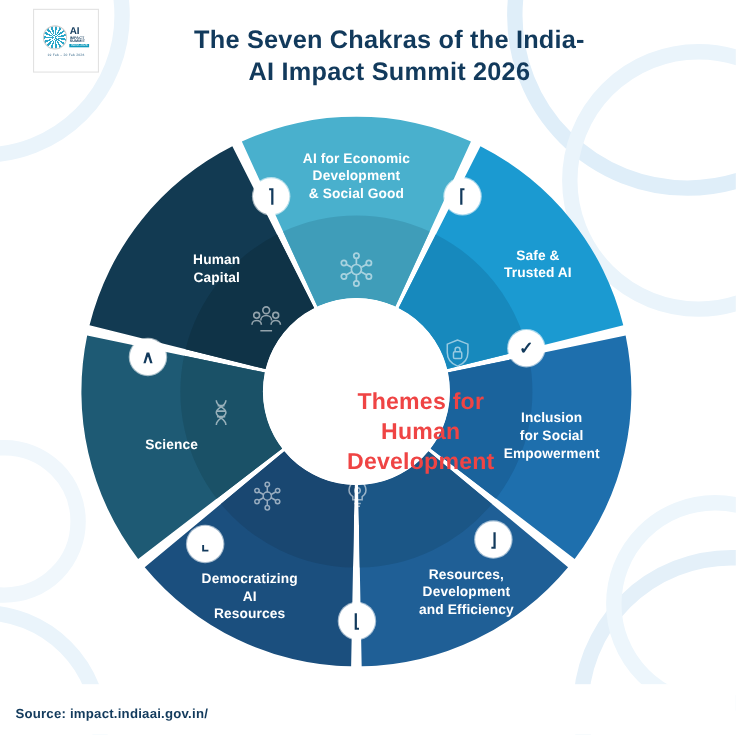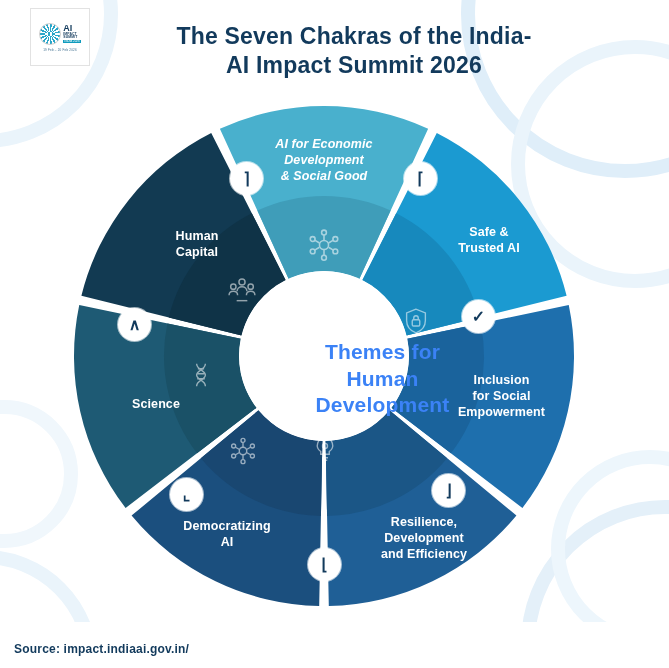--- a/index.html
+++ b/index.html
@@ -55,22 +55,22 @@
   #wheel svg{display:block;}
 
   .seg-label{
     position:absolute;text-align:center;color:#ffffff;
     font-size:12.5px;font-weight:bold;line-height:1.28;
     letter-spacing:.1px;pointer-events:none;
   }
 
   .hub-text{
     position:absolute;left:231px;top:218px;width:175px;height:110px;
-    display:flex;align-items:center;justify-content:center;text-align:center;
-    color:#3b82f6;font-size:21px;font-weight:bold;line-height:1.28;
+    display:flex;align-items:flex-end;justify-content:center;text-align:center;
+    color:#ef4444;font-size:21px;font-weight:bold;line-height:1.28;
     letter-spacing:.2px;
   }
 
   
   .notch{
     position:absolute;width:33px;height:33px;border-radius:50%;
     background:#ffffff;display:flex;align-items:center;justify-content:center;
     color:#123a5c;font-size:16px;font-weight:bold;
     box-shadow:0 0 0 1px rgba(255,255,255,.6);
   }
@@ -133,46 +133,47 @@
           <path d="M332.1760124078869 107.20426045257318 A160 160 0 0 1 415.2762259156778 211.4086322426454 L342.49049501770384 229.49833587890538 A85 85 0 0 0 298.3435065916899 174.13976336542953 Z" fill="#1789bd"></path>
           <path d="M416.6432124156303 217.3977914227927 A160 160 0 0 1 386.9850895937394 347.3385176632045 L327.4608288466741 301.7110875085774 A85 85 0 0 0 343.2167065958036 232.68007669335861 Z" fill="#1a639c"></path>
           <path d="M383.15487853518675 352.1414504155066 A160 160 0 0 1 263.07159078395034 409.9705139394631 L261.63178260397365 334.98433553033976 A85 85 0 0 0 325.426029221818 304.2626455332379 Z" fill="#1b5686"></path>
           <path d="M256.92840921604966 409.9705139394631 A160 160 0 0 1 136.84512146481325 352.1414504155066 L194.57397077818203 304.2626455332379 A85 85 0 0 0 258.3682173960264 334.98433553033976 Z" fill="#194771"></path>
           <path d="M133.01491040626064 347.3385176632046 A160 160 0 0 1 103.35678758436967 217.3977914227928 L176.7832934041964 232.68007669335867 A85 85 0 0 0 192.53917115332595 301.7110875085774 Z" fill="#1a5167"></path>
           <path d="M104.72377408432214 211.40863224264555 A160 160 0 0 1 187.82398759211307 107.20426045257318 L221.65649340831007 174.13976336542953 A85 85 0 0 0 177.50950498229616 229.49833587890546 Z" fill="#0f3347"></path>
         </g>
       <circle cx="260" cy="250" r="85" fill="#ffffff"></circle>
     </svg>
 
-    <div class="seg-label" style="left:155px;top:30px;width:210px;font-style:italic;">
+    <div class="seg-label" style="left:155px;top:30px;width:210px;">
       <div>AI for Economic</div>
       <div>Development</div>
       <div>&amp; Social Good</div>
     </div>
 
     <div class="seg-label" style="left:350px;top:118px;width:150px;">
       <div>Safe &amp;</div>
       <div>Trusted AI</div>
     </div>
 
     <div class="seg-label" style="left:360px;top:266px;width:155px;">
       <div>Inclusion</div>
       <div>for Social</div>
       <div>Empowerment</div>
     </div>
 
     <div class="seg-label" style="left:280px;top:408px;width:160px;">
-      <div>Resilience,</div>
+      <div>Resources,</div>
       <div>Development</div>
       <div>and Efficiency</div>
     </div>
 
     <div class="seg-label" style="left:78px;top:412px;width:170px;">
       <div>Democratizing</div>
       <div>AI</div>
+      <div>Resources</div>
     </div>
 
     <div class="seg-label" style="left:22px;top:290px;width:140px;">
       <div>Science</div>
     </div>
 
     <div class="seg-label" style="left:68px;top:122px;width:130px;">
       <div>Human</div>
       <div>Capital</div>
     </div>

